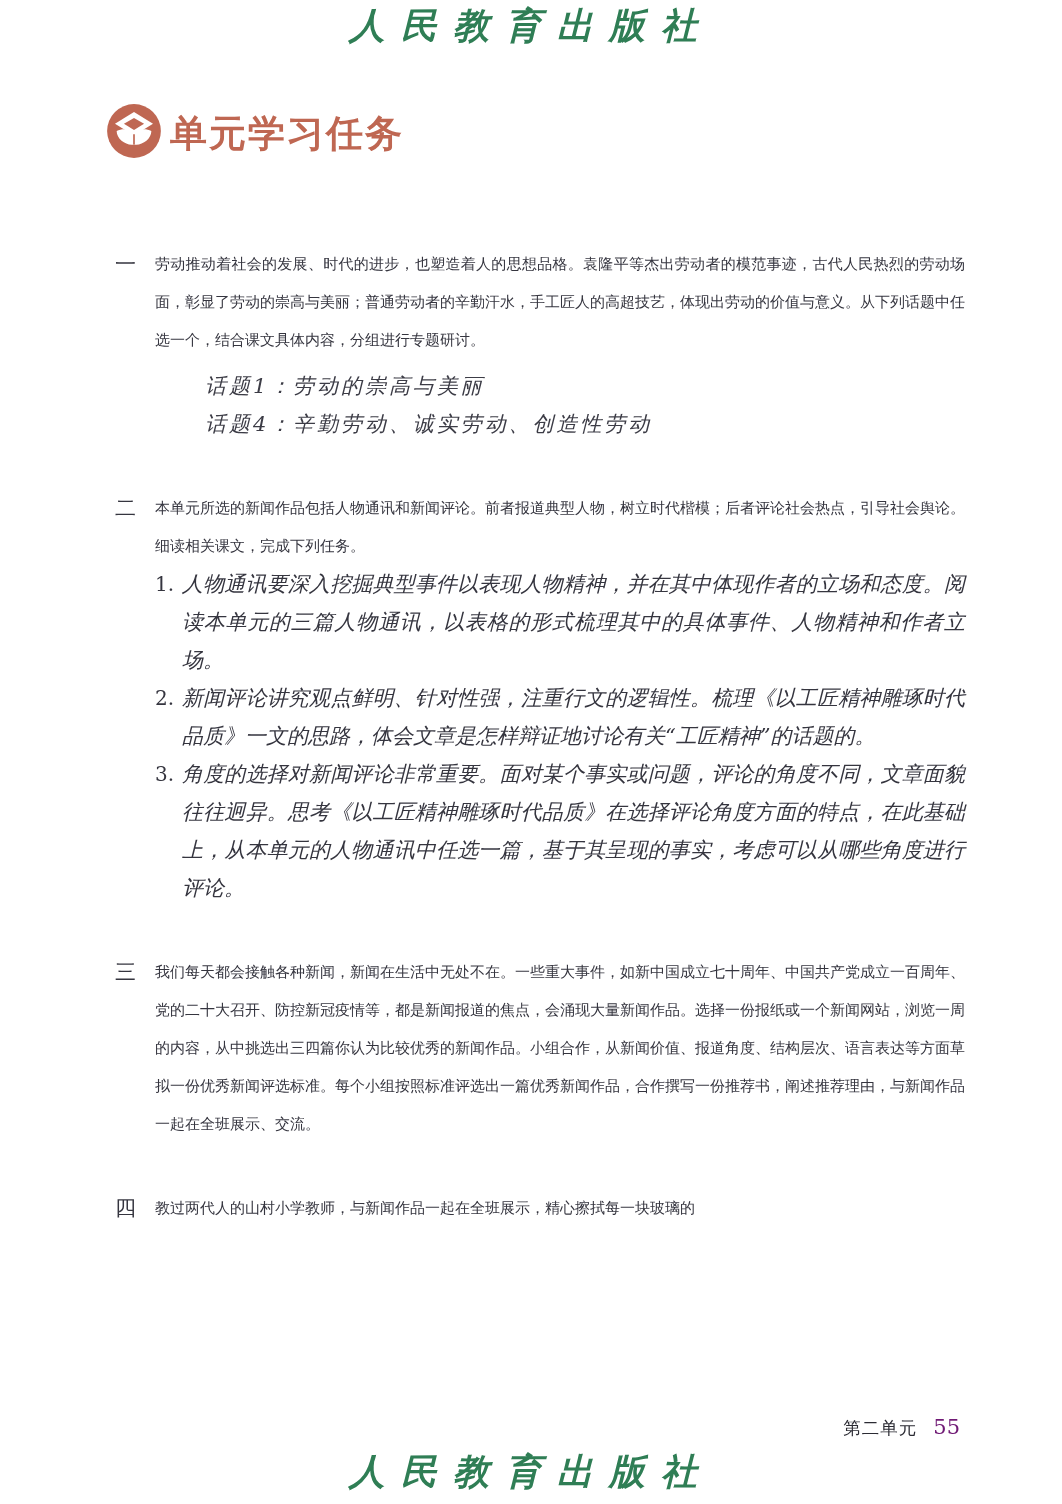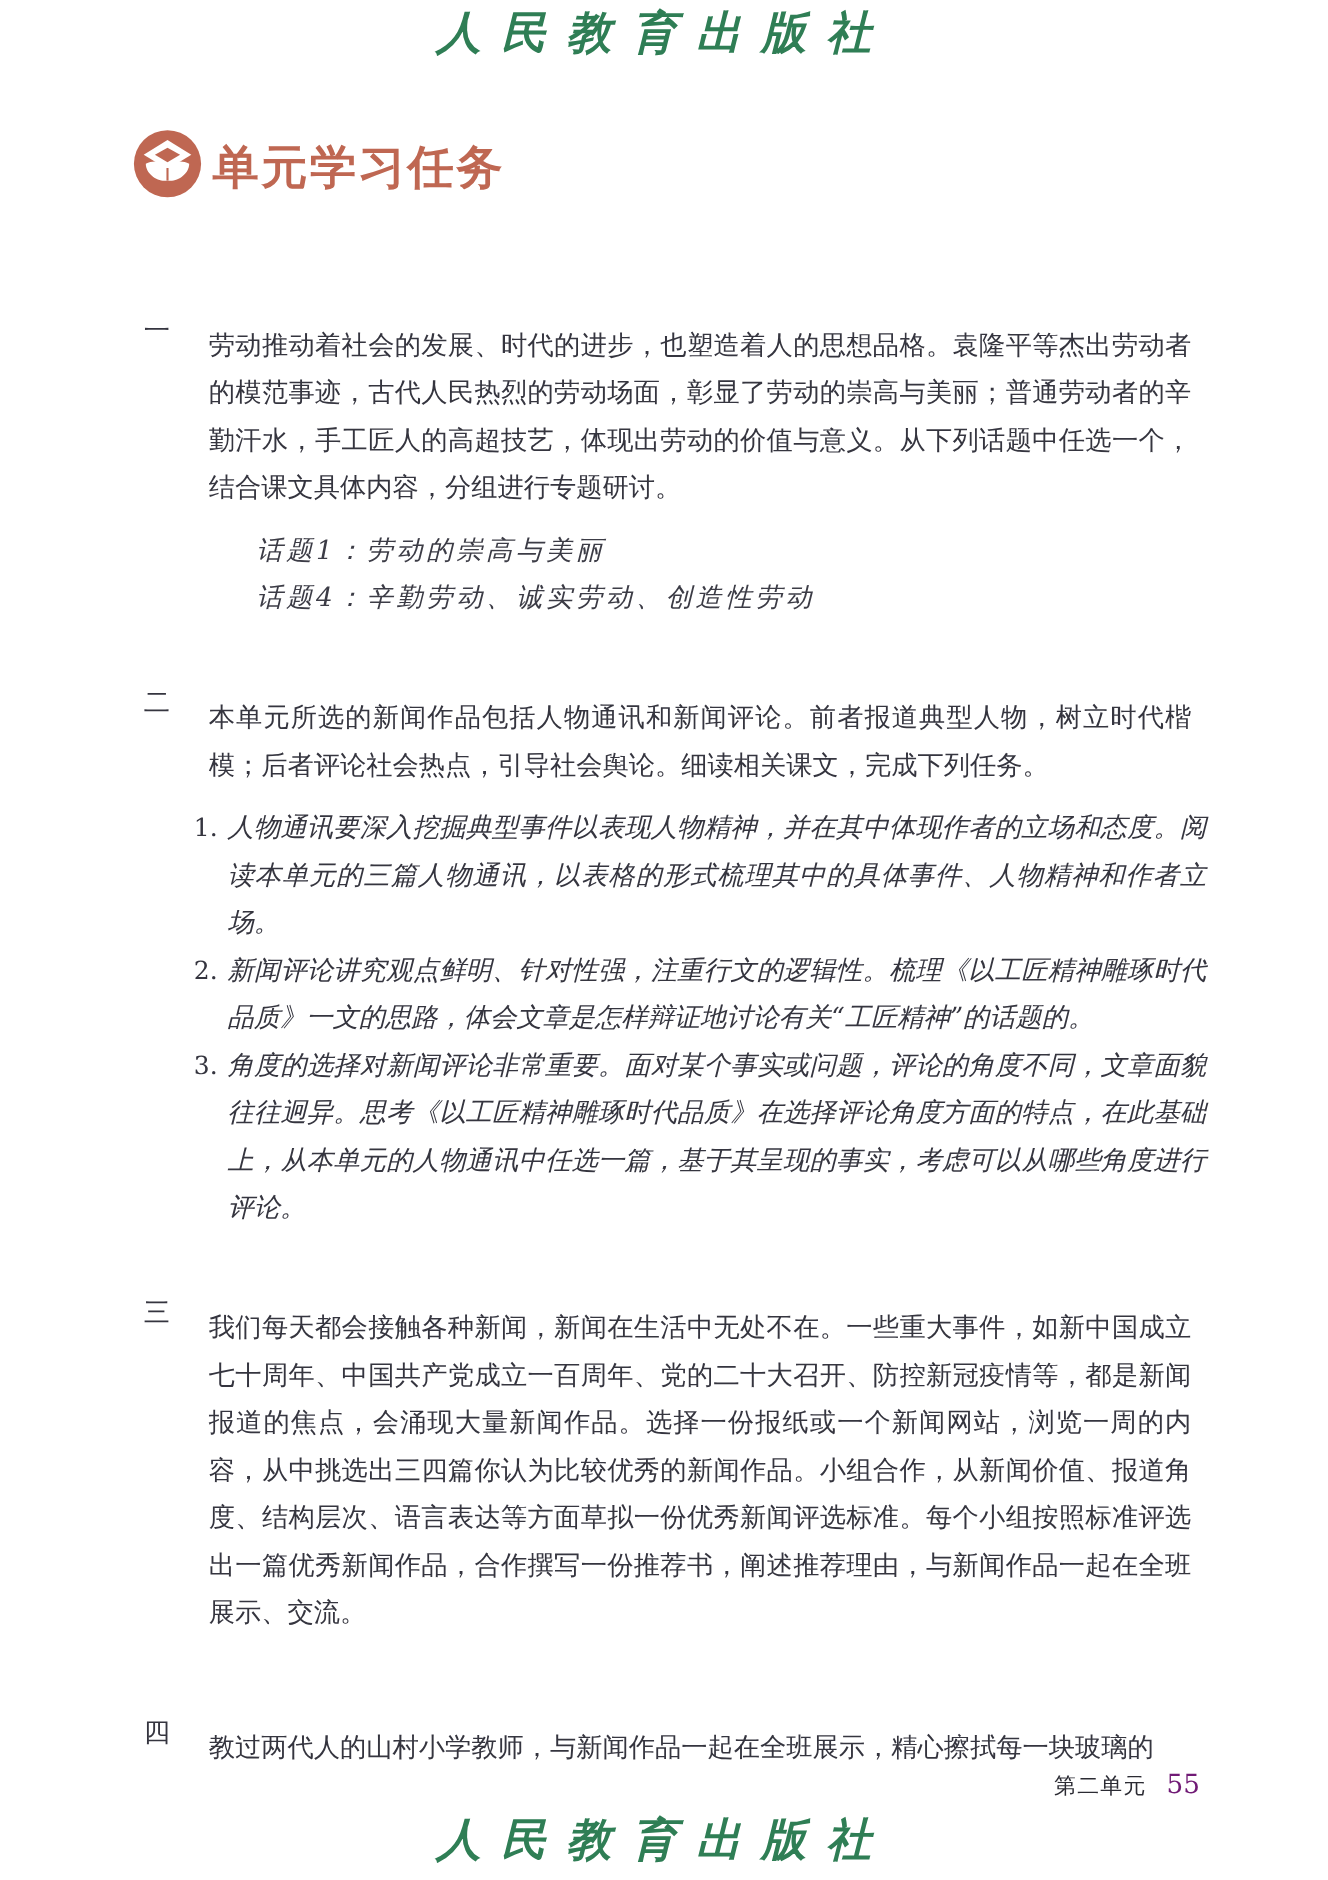--- a/index.html
+++ b/index.html
@@ -30,22 +30,23 @@
   }
 
   
   .content { position:absolute; left:115px; top:245px; width:850px; }
   .task { display:flex; margin:0 0 46px 0; }
   .tnum {
     flex:0 0 40px; font-size:21px; line-height:38px; color:#35353f;
   }
   .tbody { flex:1; min-width:0; }
   .ttext {
-    margin:12px; font-size:21px; line-height:38px; text-align:justify;
+    margin:0; font-size:15px; line-height:38px; text-align:justify;
     color:#35353f;
+    font-family:Liberation Serif, serif;
   }
   .topics {
     list-style:none; margin:8px 0 0 0; padding:0 0 0 50px;
   }
   .topics li {
     font-size:21px; line-height:38px; font-style:italic;
     letter-spacing:0.14em; color:#3c3c46;
   }
   .subitems { margin:0; padding:0; list-style:none; }
   .subitem { display:flex; }

